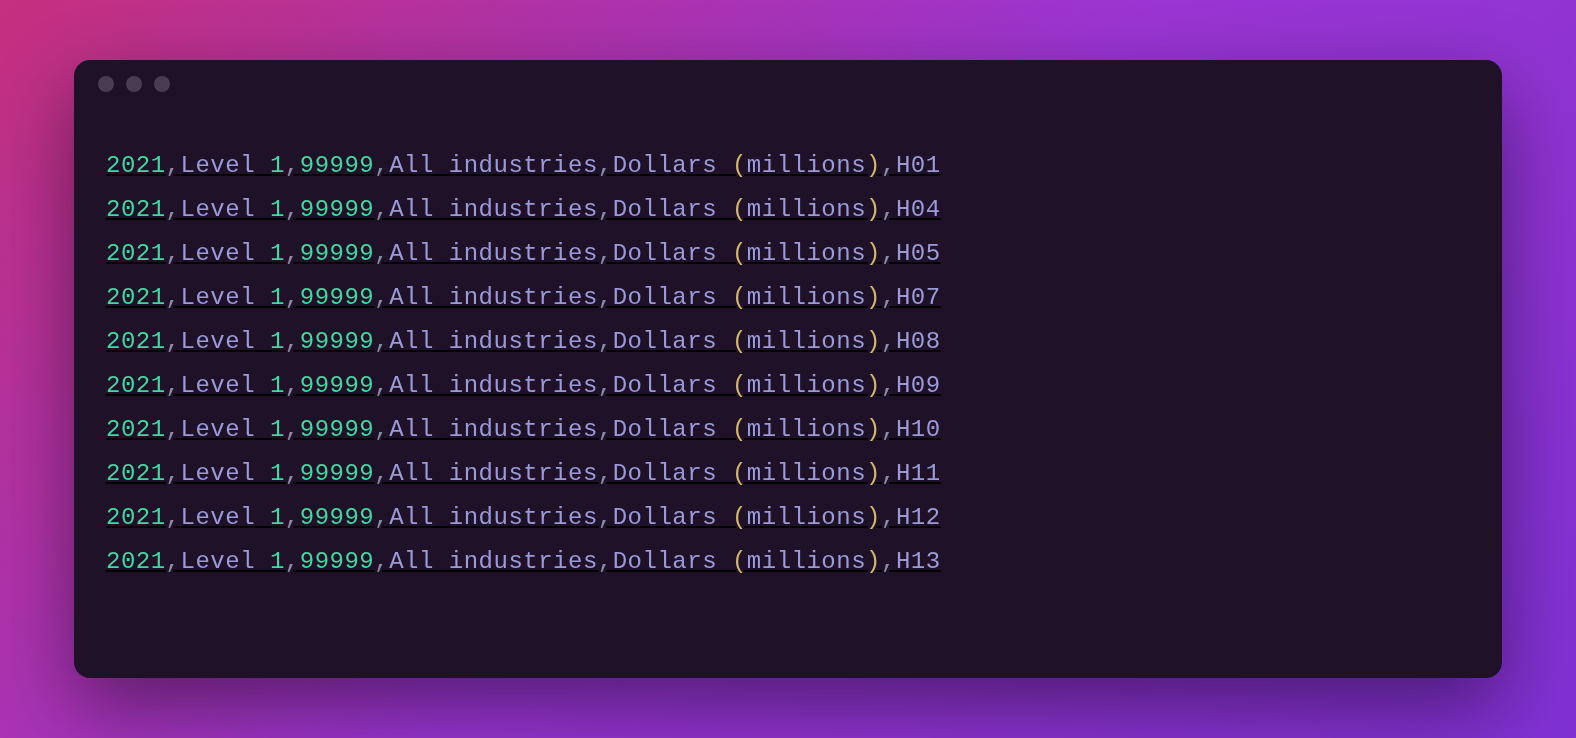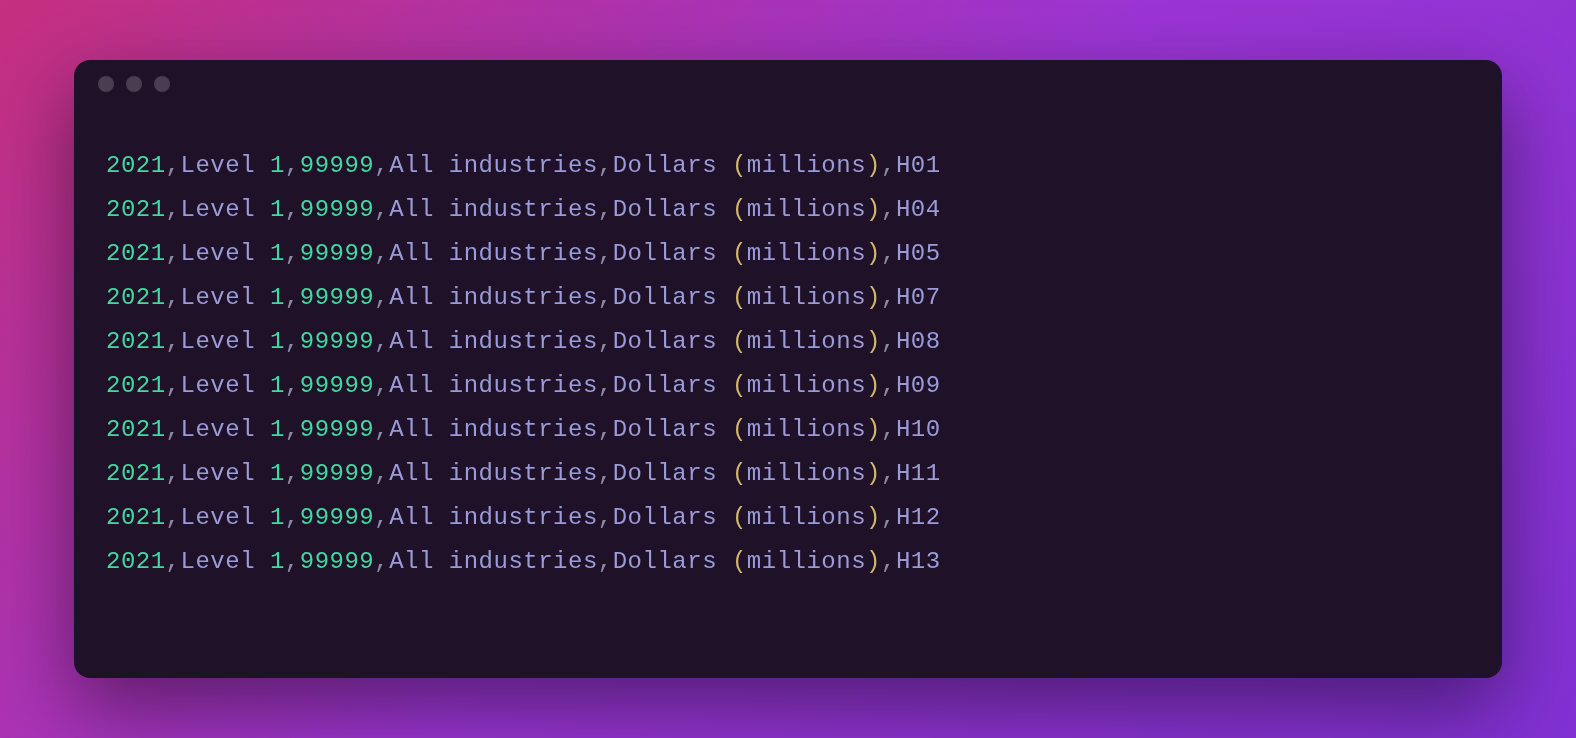--- a/index.html
+++ b/index.html
@@ -37,20 +37,21 @@
     
     .traffic-light {
       width: 16px;
       height: 16px;
       border-radius: 50%;
       background: #4a3d52;
     }
     
     .content {
       padding: 36px 20px 32px 32px;
+      text-decoration: underline;
     }
     
     .code-line {
       font-size: 24px;
       line-height: 44px;
       white-space: pre;
       letter-spacing: 0.5px;
       font-family: 'Menlo', 'Consolas', 'Courier New', monospace;
     }
     

